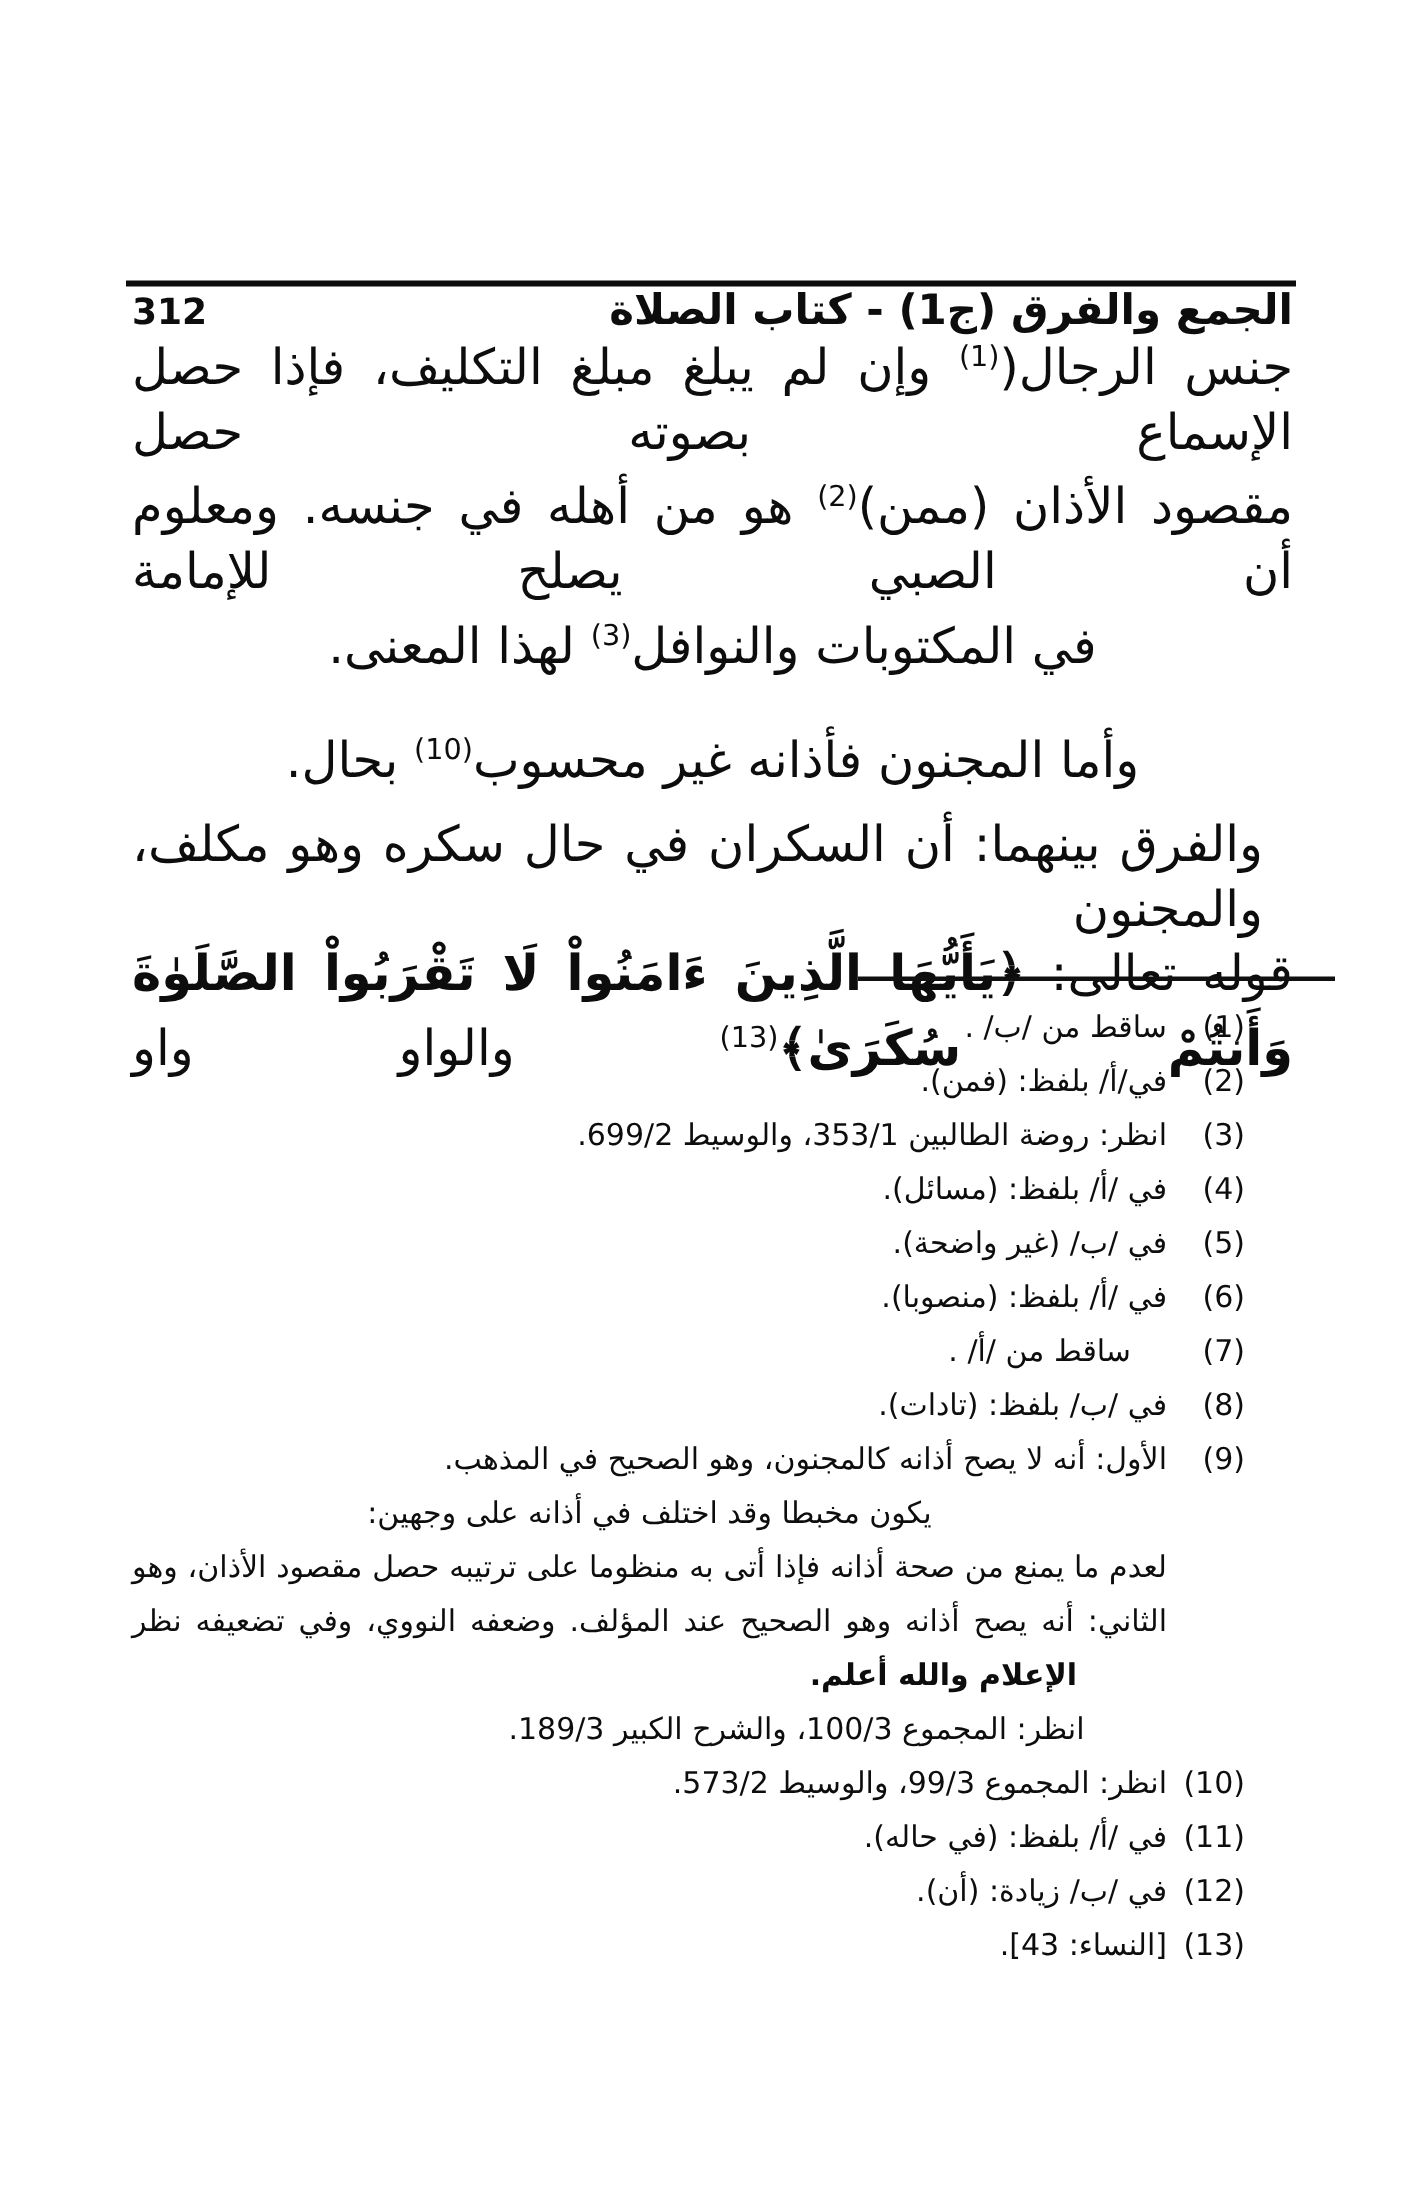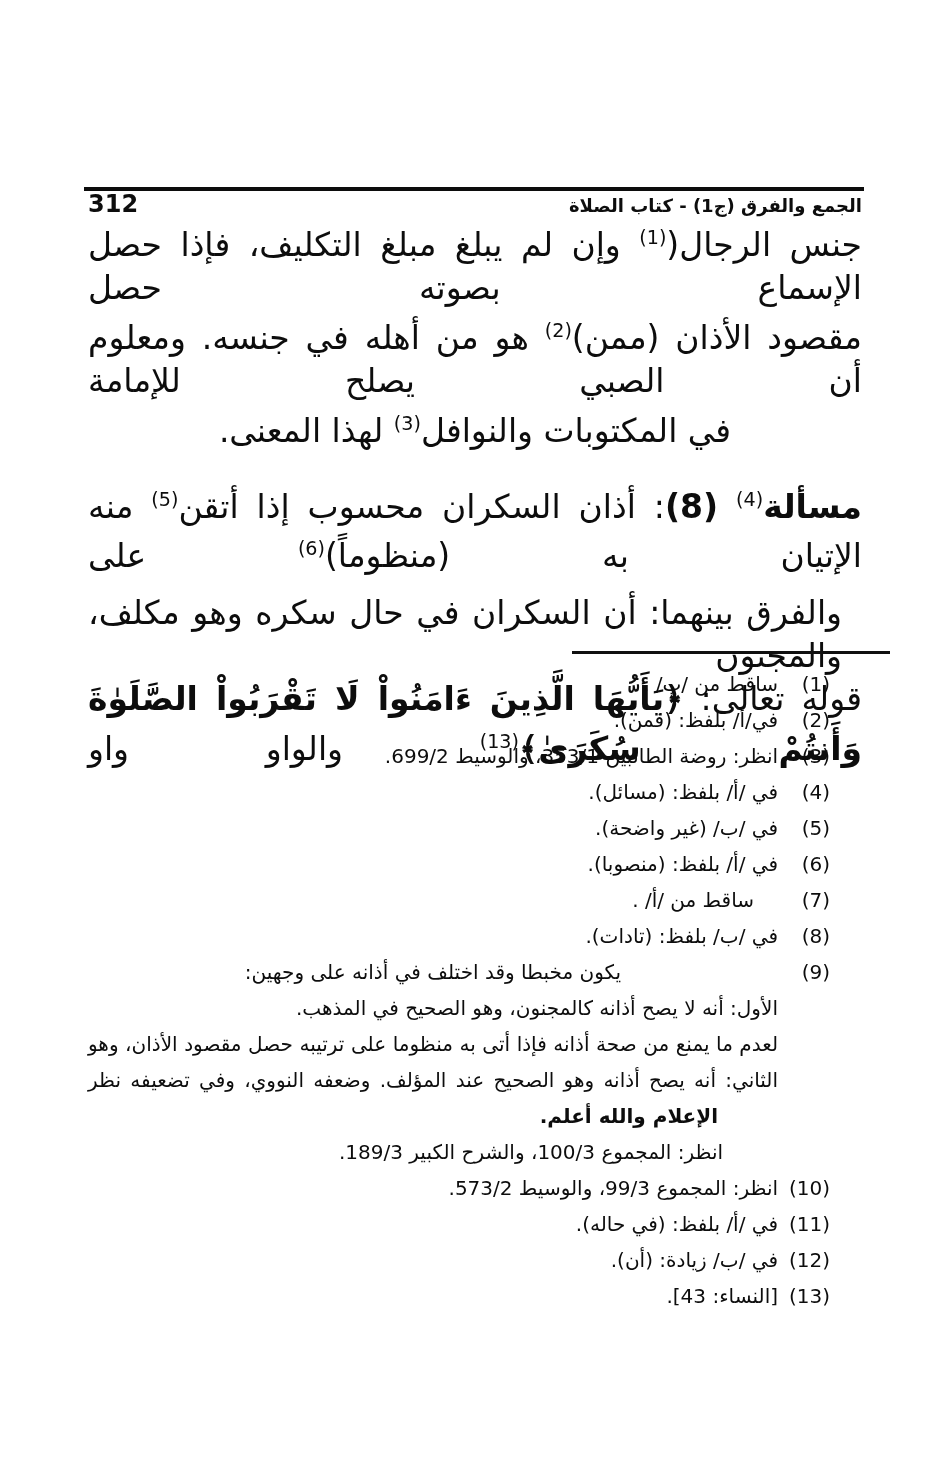--- a/index.html
+++ b/index.html
@@ -12,21 +12,21 @@
     overflow:hidden;
   }
   .page{position:absolute;inset:0;direction:rtl;}
   
   .header{
     position:absolute;top:142px;left:88px;right:82px;
     display:flex;flex-direction:row-reverse;justify-content:space-between;align-items:baseline;
     direction:rtl;
     margin-top:48px;
   }
-  .page-title{font-size:18px;font-weight:bold;letter-spacing:0;}
+  .page-title{font-size:28px;font-weight:bold;letter-spacing:0;}
   .page-number{font-size:24px;font-weight:bold;direction:ltr;}
   .header-rule{
     position:absolute;top:187px;left:84px;right:80px;height:4px;
     background:#0c0c0c;
   }
   
   .main{
     position:absolute;top:216px;right:82px;left:88px;
     font-size:33px;line-height:43px;direction:rtl;
   }
@@ -66,21 +66,23 @@
 
   <div class="header-rule"></div>
 
   <div class="main">
       <div class="paragraph">
         <div class="line justify"><span class="seg">جنس الرجال(</span><span class="seg sup">(1)</span><span class="seg"> وإن لم يبلغ مبلغ التكليف، فإذا حصل الإسماع بصوته حصل</span></div>
         <div class="line justify"><span class="seg">مقصود الأذان (ممن)</span><span class="seg sup">(2)</span><span class="seg"> هو من أهله في جنسه. ومعلوم أن الصبي يصلح للإمامة</span></div>
         <div class="line center"><span class="seg">في المكتوبات والنوافل</span><span class="seg sup">(3)</span><span class="seg"> لهذا المعنى.</span></div>
       </div>
       <div class="paragraph">
-        <div class="line justify"><span class="seg bold">مسألة</span><span class="seg sup">(4)</span><span class="seg"> </span><span class="seg bold">(8)</span><span class="seg">: أذان السكران محسوب إذا أتقن</span><span class="seg sup">(5)</span><span class="seg"> منه الإتيان به (منظوماً)</span><span class="seg sup">(6)</span><span class="seg"> على</span></div>
+      </div>
+      <div class="paragraph">
+        <div class="line center"><span class="seg">وأما المجنون فأذانه غير محسوب</span><span class="seg sup">(10)</span><span class="seg"> بحال.</span></div>
       </div>
       <div class="paragraph">
         <div class="line justify" style="padding-right: 20px;"><span class="seg">والفرق بينهما: أن السكران في حال سكره وهو مكلف، والمجنون</span></div>
         <div class="line justify"><span class="seg">قوله تعالى: </span><span class="seg quran">﴿يَأَيُّهَا الَّذِينَ ءَامَنُواْ لَا تَقْرَبُواْ الصَّلَوٰةَ وَأَنتُمْ سُكَرَىٰ﴾</span><span class="seg sup">(13)</span><span class="seg"> والواو واو</span></div>
       </div>
     </div>
 
   <div class="fn-divider"></div>
 
   <div class="footnotes">
@@ -128,22 +130,22 @@
       </div>
       <div class="fn-row">
         <span class="fn-num">(8)</span>
         <div class="fn-text">
           <div class="line right"><span class="seg">في /ب/ بلفظ: (تادات).</span></div>
         </div>
       </div>
       <div class="fn-row">
         <span class="fn-num">(9)</span>
         <div class="fn-text">
+          <div class="line right"><span class="seg">الأول: أنه لا يصح أذانه كالمجنون، وهو الصحيح في المذهب.</span></div>
           <div class="line center"><span class="seg">يكون مخبطا وقد اختلف في أذانه على وجهين:</span></div>
-          <div class="line right"><span class="seg">الأول: أنه لا يصح أذانه كالمجنون، وهو الصحيح في المذهب.</span></div>
           <div class="line justify"><span class="seg">لعدم ما يمنع من صحة أذانه فإذا أتى به منظوما على ترتيبه حصل مقصود الأذان، وهو</span></div>
           <div class="line justify"><span class="seg">الثاني: أنه يصح أذانه وهو الصحيح عند المؤلف. وضعفه النووي، وفي تضعيفه نظر</span></div>
           <div class="line right" style="padding-right: 60px; font-weight: bold;"><span class="seg">الإعلام والله أعلم.</span></div>
           <div class="line right" style="padding-right: 55px;"><span class="seg">انظر: المجموع 100/3، والشرح الكبير 189/3.</span></div>
         </div>
       </div>
       <div class="fn-row">
         <span class="fn-num">(10)</span>
         <div class="fn-text">
           <div class="line right"><span class="seg">انظر: المجموع 99/3، والوسيط 573/2.</span></div>

